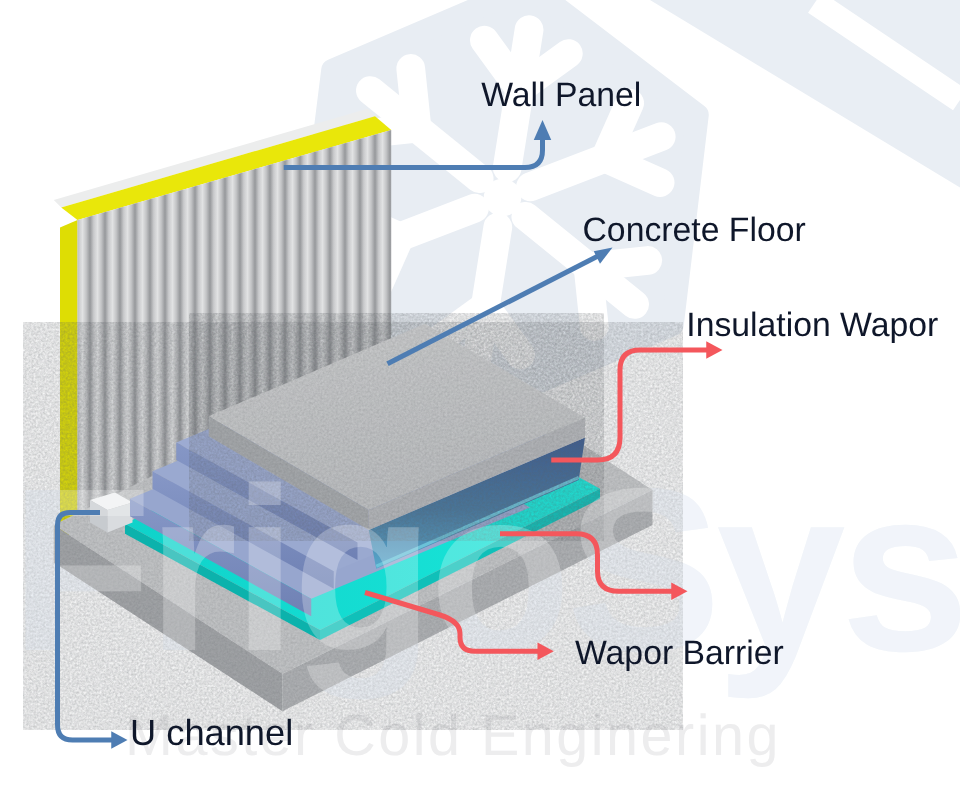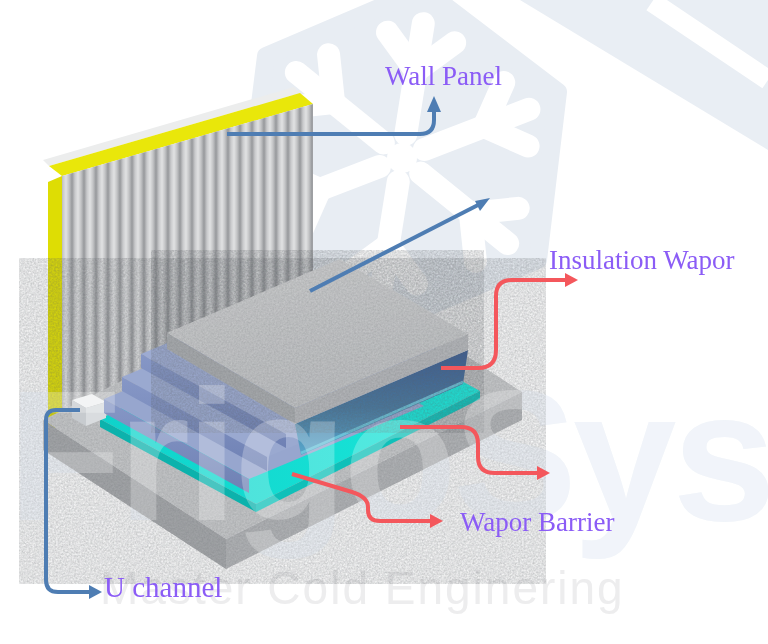--- a/index.html
+++ b/index.html
@@ -1,20 +1,20 @@
 <!DOCTYPE html>
 <html><head>
 <meta charset="utf-8">
 <style>
   html,body{margin:0;padding:0;background:#fff;}
   #stage{position:relative;width:768px;height:644px;background:#ffffff;overflow:hidden;
          font-family:"Liberation Sans",sans-serif;}
   #scene{position:absolute;left:0;top:0;}
-  .lbl{position:absolute;color:#8b5cf6;font-size:27px;line-height:1.1;white-space:nowrap;
-       font-family:Liberation Serif, serif;}
+  .lbl{position:absolute;color:#0f172a;font-size:27px;line-height:1.1;white-space:nowrap;
+       font-family:Liberation Sans, sans-serif;}
   .lbl-u{font-size:29px;}
 </style>
 </head>
 <body>
 
 <div id="stage">
 
 <svg id="scene" width="768" height="644" viewBox="0 0 768 644">
   <defs>
     <linearGradient id="corrg" x1="0" y1="0" x2="1" y2="0">
@@ -167,17 +167,18 @@
       <polygon points="550,473 537,466 537,480" fill="#f4575c" stroke="none"></polygon>
     </g>
     <g stroke="#f4575c">
       <path d="M292,474 L352,492 Q368,497 368,507 V510 Q368,521 380,521 H431"></path>
       <polygon points="443,521 430,514 430,528" fill="#f4575c" stroke="none"></polygon>
     </g>
   </g>
 </svg>
 
 <div class="lbl" style="left:385px;top:62px;">Wall Panel</div>
+<div class="lbl" style="left:466px;top:170px;">Concrete Floor</div>
 <div class="lbl" style="left:549px;top:246px;">Insulation Wapor</div>
 <div class="lbl" style="left:460px;top:508px;">Wapor Barrier</div>
 <div class="lbl lbl-u" style="left:104px;top:572px;">U channel</div>
 
 </div>
 
 </body></html>

